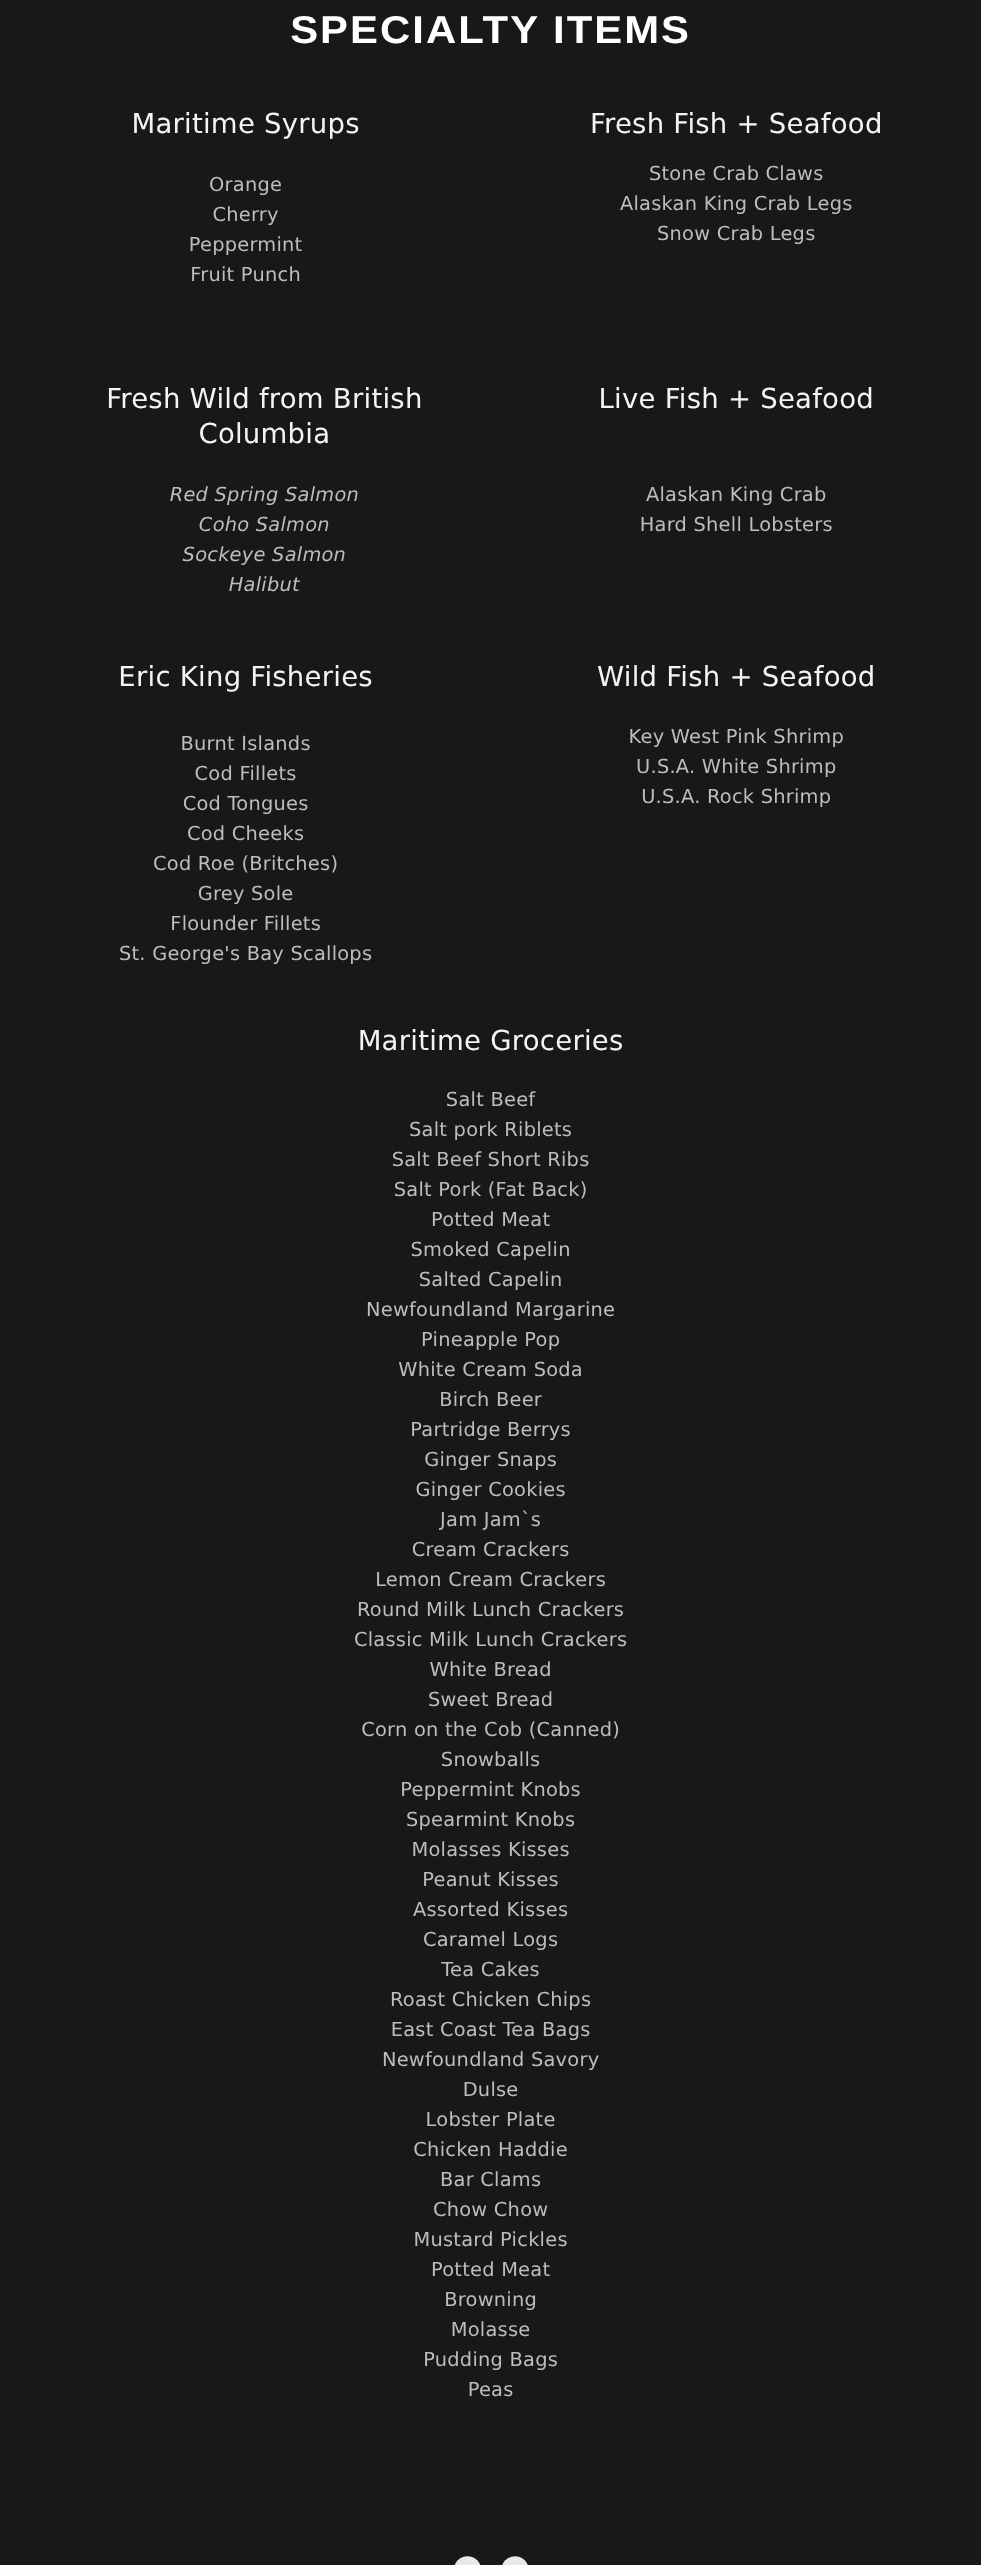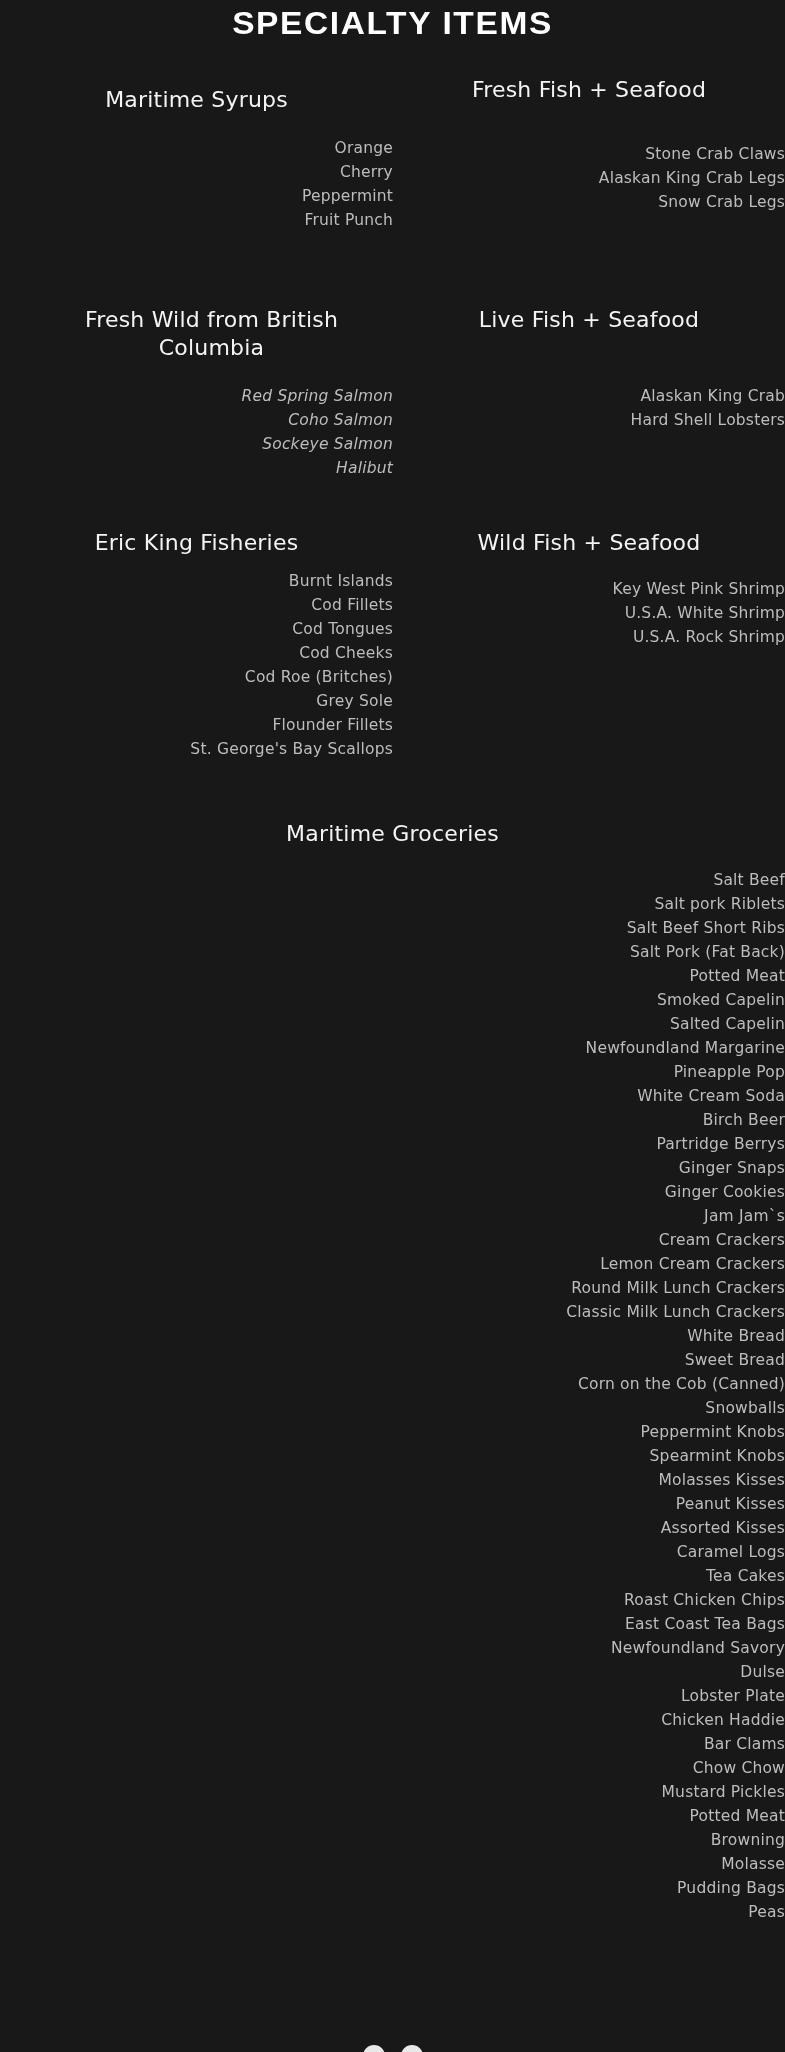--- a/index.html
+++ b/index.html
@@ -35,21 +35,20 @@
     .section h2 {
       font-family: "DejaVu Sans", sans-serif;
       font-weight: normal;
       font-size: 22px;
       line-height: 28px;
       color: #f4f4f4;
       letter-spacing: 0.2px;
     }
     .section ul {
       list-style: none;
-      text-align: right;
     }
     .section li {
       font-size: 15.5px;
       line-height: 24px;
       color: #bdbdbd;
       letter-spacing: 0.2px;
     }
     .col-left { left: 0; width: 393px; }
     .col-right { left: 393px; width: 392px; }
     .col-full { left: 0; width: 785px; }
@@ -78,23 +77,23 @@
 <div class="section col-left" style="top:86px;">
   <h2>Maritime Syrups</h2>
   <ul style="margin-top:22px;" id="list-syrups">
       <li>Orange</li>
       <li>Cherry</li>
       <li>Peppermint</li>
       <li>Fruit Punch</li>
     </ul>
 </div>
 
-<div class="section col-right" style="top:76px;">
+<div class="section col-right" style="top:86px;">
   <h2>Fresh Fish + Seafood</h2>
-  <ul style="margin-top:38px;" id="list-fresh">
+  <ul style="margin-top:13px;" id="list-fresh">
       <li>Stone Crab Claws</li>
       <li>Alaskan King Crab Legs</li>
       <li>Snow Crab Legs</li>
     </ul>
 </div>
 
 <div class="section col-left" style="top:306px;padding-left:30px;">
   <h2>
     <span>Fresh Wild from British</span><br>
     <span>Columbia</span>
@@ -110,21 +109,21 @@
 <div class="section col-right" style="top:306px;">
   <h2>Live Fish + Seafood</h2>
   <ul style="margin-top:50px;" id="list-live">
       <li>Alaskan King Crab</li>
       <li>Hard Shell Lobsters</li>
     </ul>
 </div>
 
 <div class="section col-left" style="top:529px;">
   <h2>Eric King Fisheries</h2>
-  <ul style="margin-top:12px;" id="list-eric">
+  <ul style="margin-top:26px;" id="list-eric">
       <li>Burnt Islands</li>
       <li>Cod Fillets</li>
       <li>Cod Tongues</li>
       <li>Cod Cheeks</li>
       <li>Cod Roe (Britches)</li>
       <li>Grey Sole</li>
       <li>Flounder Fillets</li>
       <li>St. George's Bay Scallops</li>
     </ul>
 </div>

